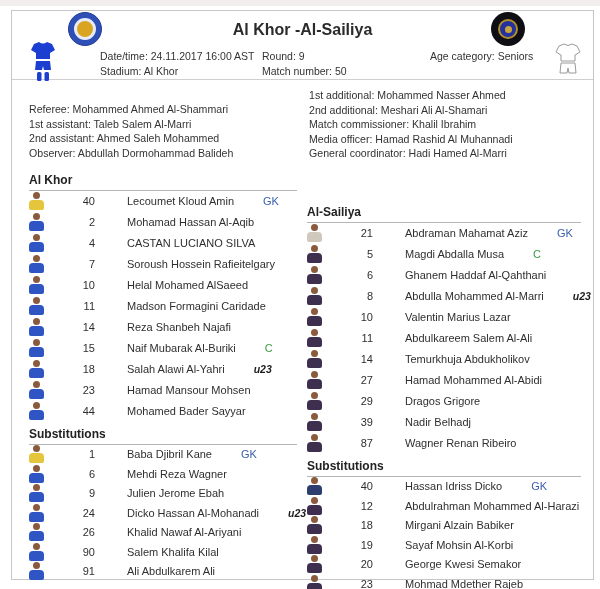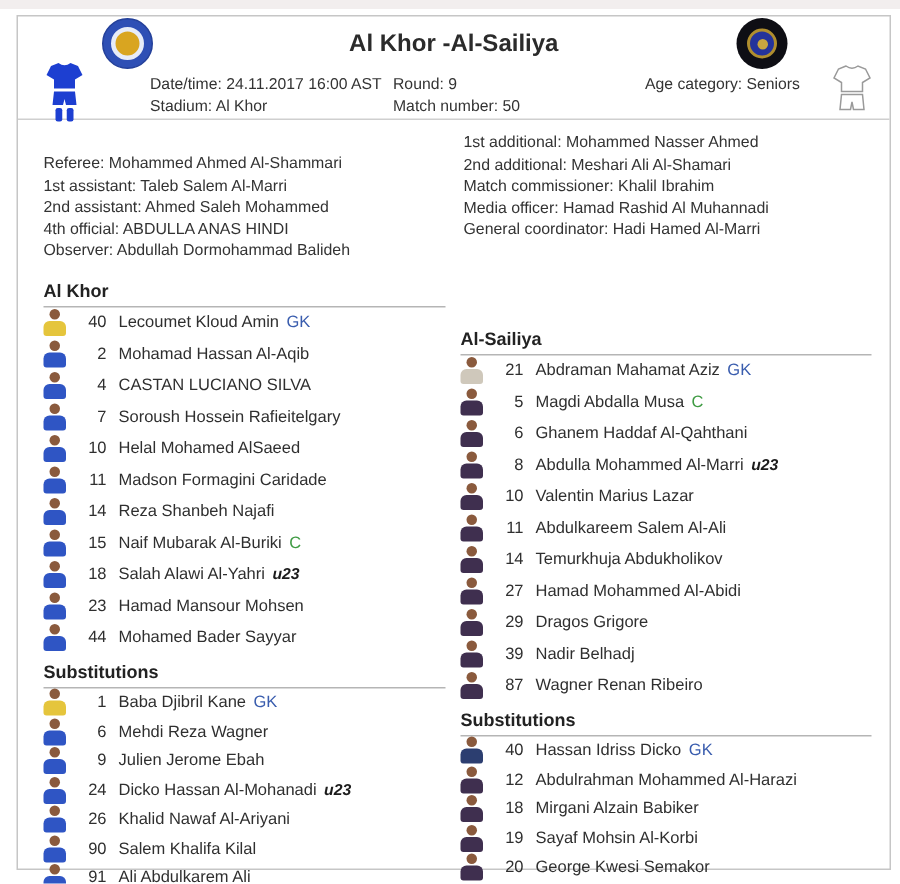--- a/index.html
+++ b/index.html
@@ -32,21 +32,21 @@
   .officials{display:flex;padding:8px 0 6px 17px;font-size:10.6px;color:#333;}
   .officials .colL{width:280px;margin-top:14px;}
   .officials .colR{flex:1;}
   .officials .off-line{line-height:14.5px;white-space:nowrap;}
   
   .teams{display:flex;padding:2px 8px 0 17px;}
   .team-col{width:278px;box-sizing:border-box;padding-right:10px;}
   .team-col + .team-col{flex:1;padding-right:4px;margin-top:32px;}
   .team-header{font-size:12px;font-weight:bold;color:#222;border-bottom:1px solid #b5b5b5;padding:4px 0 3px;}
   .subs-header{margin-top:1px;}
-  .player-row{display:flex;align-items:center;height:21px;}
+  .player-row{display:flex;align-items:center;height:21px;gap:24px;}
   .subs-list .player-row{height:19.5px;}
   .avatar{width:15px;height:18px;display:inline-block;position:relative;margin-right:7px;flex:none;}
   .avatar .head{position:absolute;top:0;left:4px;width:7px;height:7px;border-radius:50%;background:#8a5a3d;}
   .avatar .shirt{position:absolute;bottom:0;left:0;width:15px;height:10px;border-radius:4px 4px 2px 2px;}
   .num{width:20px;text-align:right;margin-right:8px;font-size:11px;color:#2f2f2f;flex:none;}
   .pname{font-size:11px;color:#2f2f2f;white-space:nowrap;}
   .tag{margin-left:5px;font-size:11px;}
   .tag-u23{font-weight:bold;font-style:italic;font-size:10.5px;}
 </style>
 </head>
@@ -97,21 +97,20 @@
     </div>
   </div>
 
   <div class="divider"></div>
 
   <div class="officials">
     <div class="colL">
       <div class="off-line">Referee: Mohammed Ahmed Al-Shammari</div>
       <div class="off-line">1st assistant: Taleb Salem Al-Marri</div>
       <div class="off-line">2nd assistant: Ahmed Saleh Mohammed</div>
-      <div class="off-line">4th official: ABDULLA ANAS HINDI</div>
       <div class="off-line">Observer: Abdullah Dormohammad Balideh</div>
     </div>
     <div class="colR">
       <div class="off-line">1st additional: Mohammed Nasser Ahmed</div>
       <div class="off-line">2nd additional: Meshari Ali Al-Shamari</div>
       <div class="off-line">Match commissioner: Khalil Ibrahim</div>
       <div class="off-line">Media officer: Hamad Rashid Al Muhannadi</div>
       <div class="off-line">General coordinator: Hadi Hamed Al-Marri</div>
     </div>
   </div>

